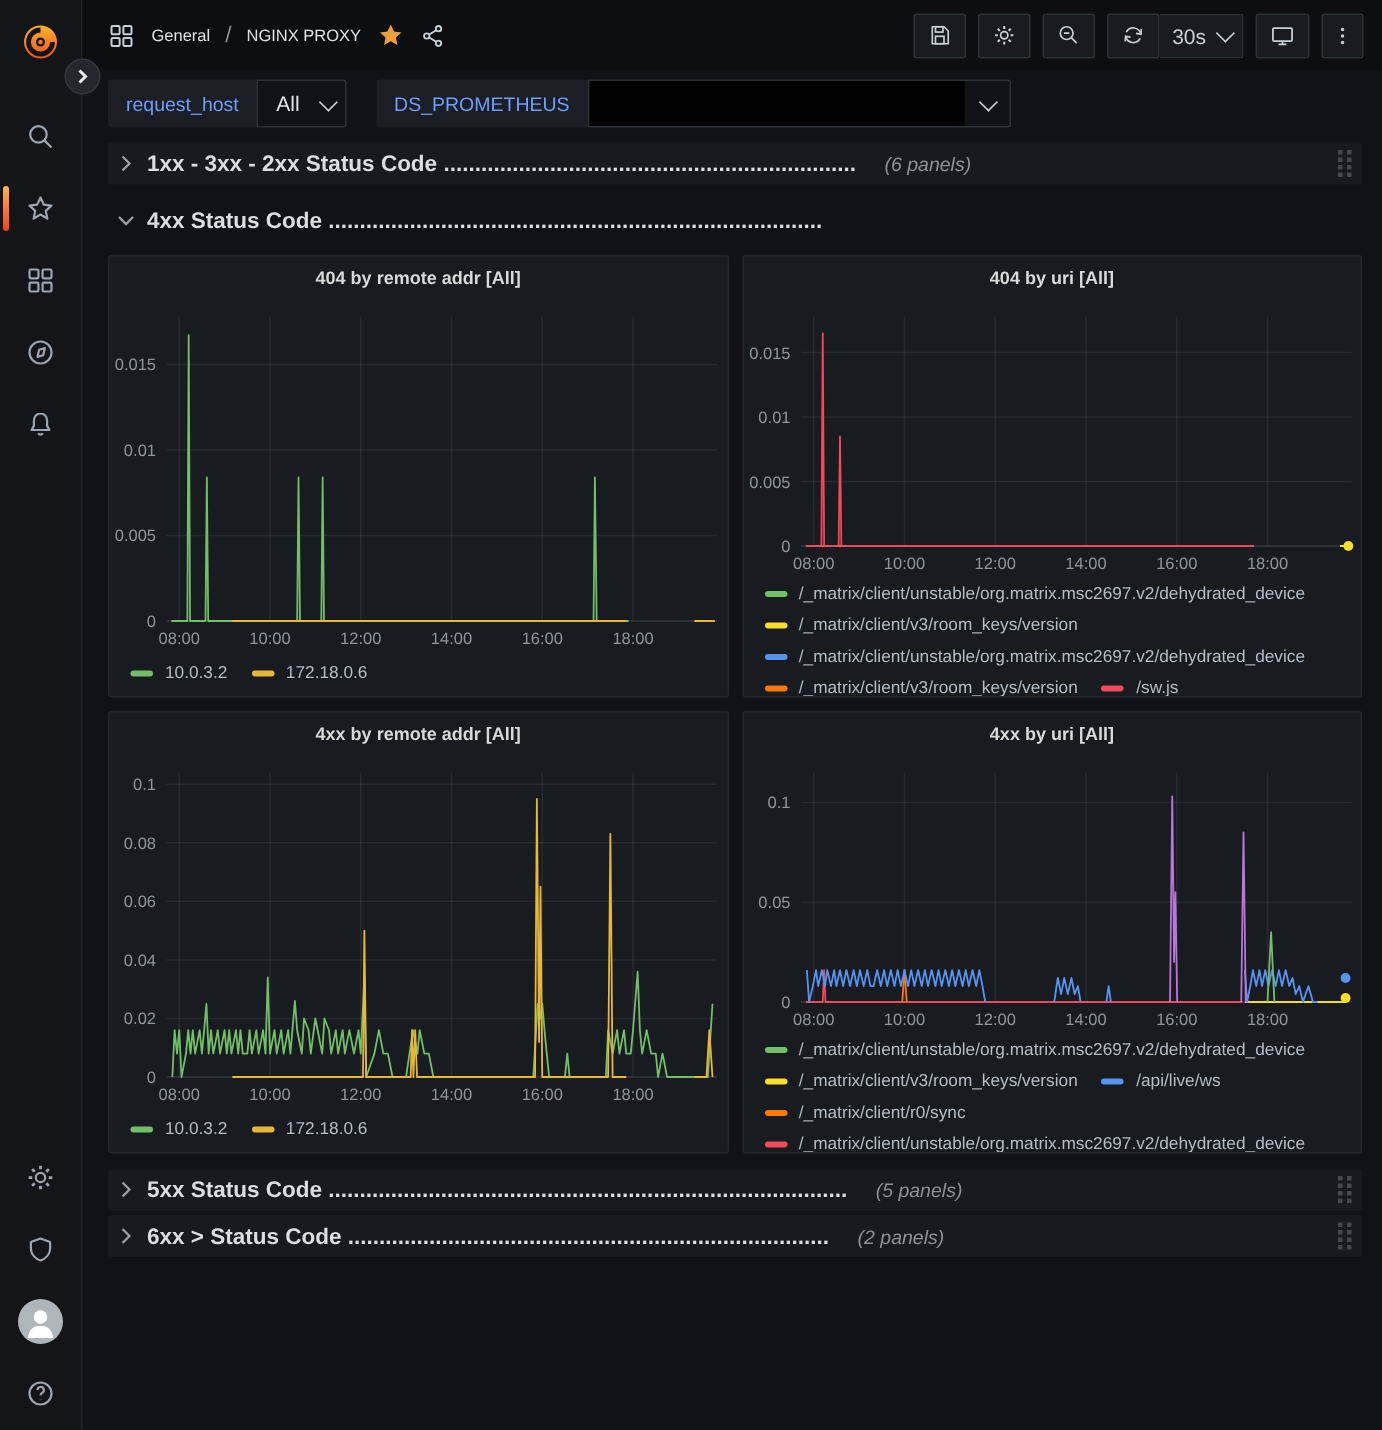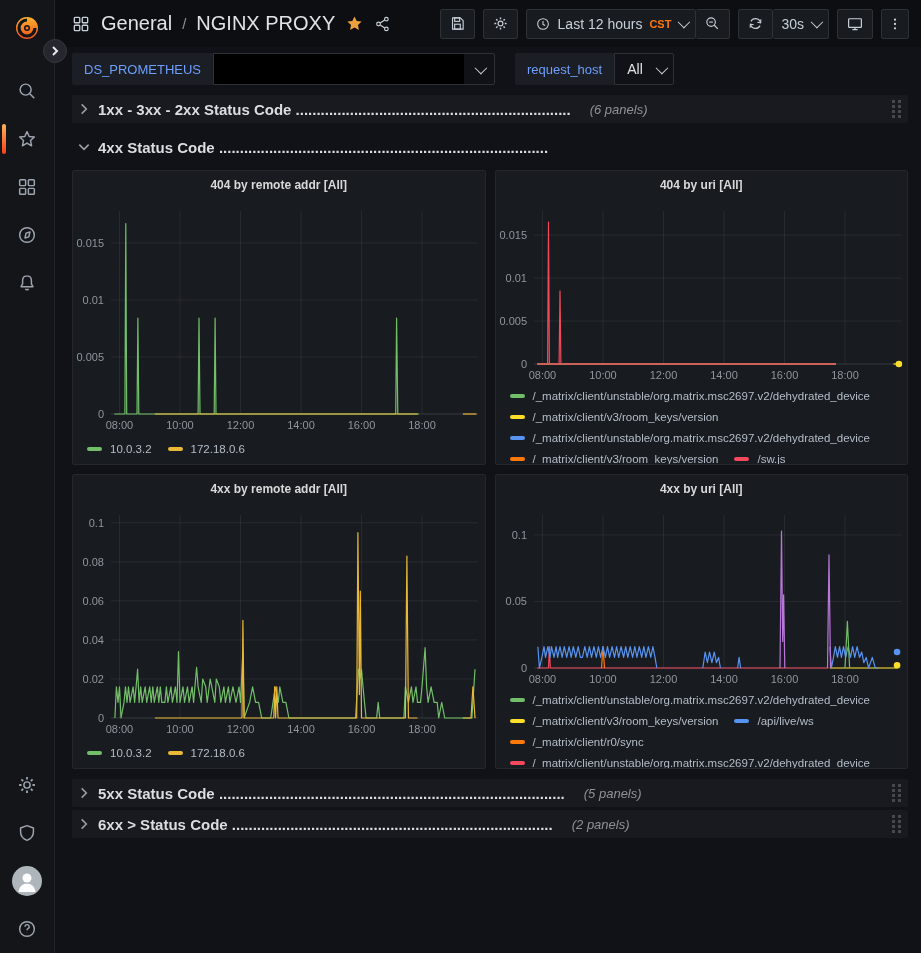--- a/index.html
+++ b/index.html
@@ -24,21 +24,21 @@
     background:#26272e; border:1px solid #36383e; color:#e6e8ea; z-index:9; display:flex;
     align-items:center; justify-content:center; cursor:pointer; padding:0; }
   .expand-btn svg { stroke:#e6e8ea; fill:none; stroke-width:2; }
 
   
   .main { flex:1; display:flex; flex-direction:column; min-width:0; }
 
   .topbar { height:47px; background:#0c0e11; display:flex; align-items:center;
     padding:0 12px 0 16px; gap:10px; flex-shrink:0; }
   .topbar svg { stroke:#c7d0d9; fill:none; stroke-width:1.6; }
-  .crumb { font-size:20px; font-weight:500; color:#e0e2e6; white-space:nowrap; cursor:pointer; }
+  .crumb { font-size:11px; font-weight:500; color:#e0e2e6; white-space:nowrap; cursor:pointer; }
   .crumb-sep { color:#8e9297; font-size:15px; }
   .tb-right { margin-left:auto; display:flex; align-items:center; gap:8px; }
   .tb-btn { height:30px; min-width:32px; background:#181b1f; border:1px solid #2c3235; border-radius:2px;
     display:flex; align-items:center; justify-content:center; padding:0 8px; gap:7px;
     color:#c7d0d9; font-size:14px; cursor:pointer; }
   .tb-group { display:flex; }
   .tb-group .tb-btn + .tb-btn { border-left:none; }
   .tz { color:#ff780a; font-size:11px; font-weight:700; }
   .chev { width:9px; height:9px; border-right:1.6px solid #c7d0d9; border-bottom:1.6px solid #c7d0d9;
     transform:rotate(45deg) translateY(-2px); display:inline-block; }
@@ -198,29 +198,20 @@
           </svg>
         </button>
         <button class="tb-btn">
           <svg width="17" height="17" viewBox="0 0 24 24">
             <circle cx="12" cy="12" r="3.4"></circle>
             <path d="M12 3.4 V6 M12 18 V20.6 M3.4 12 H6 M18 12 H20.6 M5.9 5.9 L7.8 7.8 M16.2 16.2 L18.1 18.1 M18.1 5.9 L16.2 7.8 M7.8 16.2 L5.9 18.1" stroke-width="2"></path>
           </svg>
         </button>
         <div class="tb-group">
           <button class="tb-btn">
-            <svg width="16" height="16" viewBox="0 0 24 24">
-              <circle cx="12" cy="12" r="8"></circle>
-                <polyline points="12 7.5 12 12.5 15.2 14.2"></polyline>
-            </svg>
-            <span>Last 12 hours</span>
-            <span class="tz">CST</span>
-            <span class="chev"></span>
-          </button>
-          <button class="tb-btn">
             <svg width="17" height="17" viewBox="0 0 24 24">
               <circle cx="10" cy="10" r="6"></circle>
                 <line x1="14.5" y1="14.5" x2="19.5" y2="19.5"></line>
                 <line x1="7.4" y1="10" x2="12.6" y2="10"></line>
             </svg>
           </button>
         </div>
         <div class="tb-group">
           <button class="tb-btn">
             <svg width="17" height="17" viewBox="0 0 24 24">
@@ -247,33 +238,33 @@
             <circle cx="12" cy="5.5" r="1.7" fill="#c7d0d9"></circle>
               <circle cx="12" cy="12" r="1.7" fill="#c7d0d9"></circle>
               <circle cx="12" cy="18.5" r="1.7" fill="#c7d0d9"></circle>
           </svg>
         </button>
       </div>
     </header>
 
     <div class="submenu">
       <div class="var-pair">
+        <span class="var-label">request_host</span>
+        <div class="var-value">
+          <span class="var-value-text">All</span>
+          <span class="chevzone" style="width:24px">
+              <span class="chev"></span>
+            </span>
+        </div>
+      </div>
+      <div class="var-pair">
         <span class="var-label">DS_PROMETHEUS</span>
         <div class="var-value">
           <span class="redact"></span>
           <span class="chevzone">
-              <span class="chev"></span>
-            </span>
-        </div>
-      </div>
-      <div class="var-pair">
-        <span class="var-label">request_host</span>
-        <div class="var-value">
-          <span class="var-value-text">All</span>
-          <span class="chevzone" style="width:24px">
               <span class="chev"></span>
             </span>
         </div>
       </div>
     </div>
 
     <div class="dash">
 
       <div class="row-head collapsed mt4">
         <svg width="14" height="14" viewBox="0 0 18 18">

